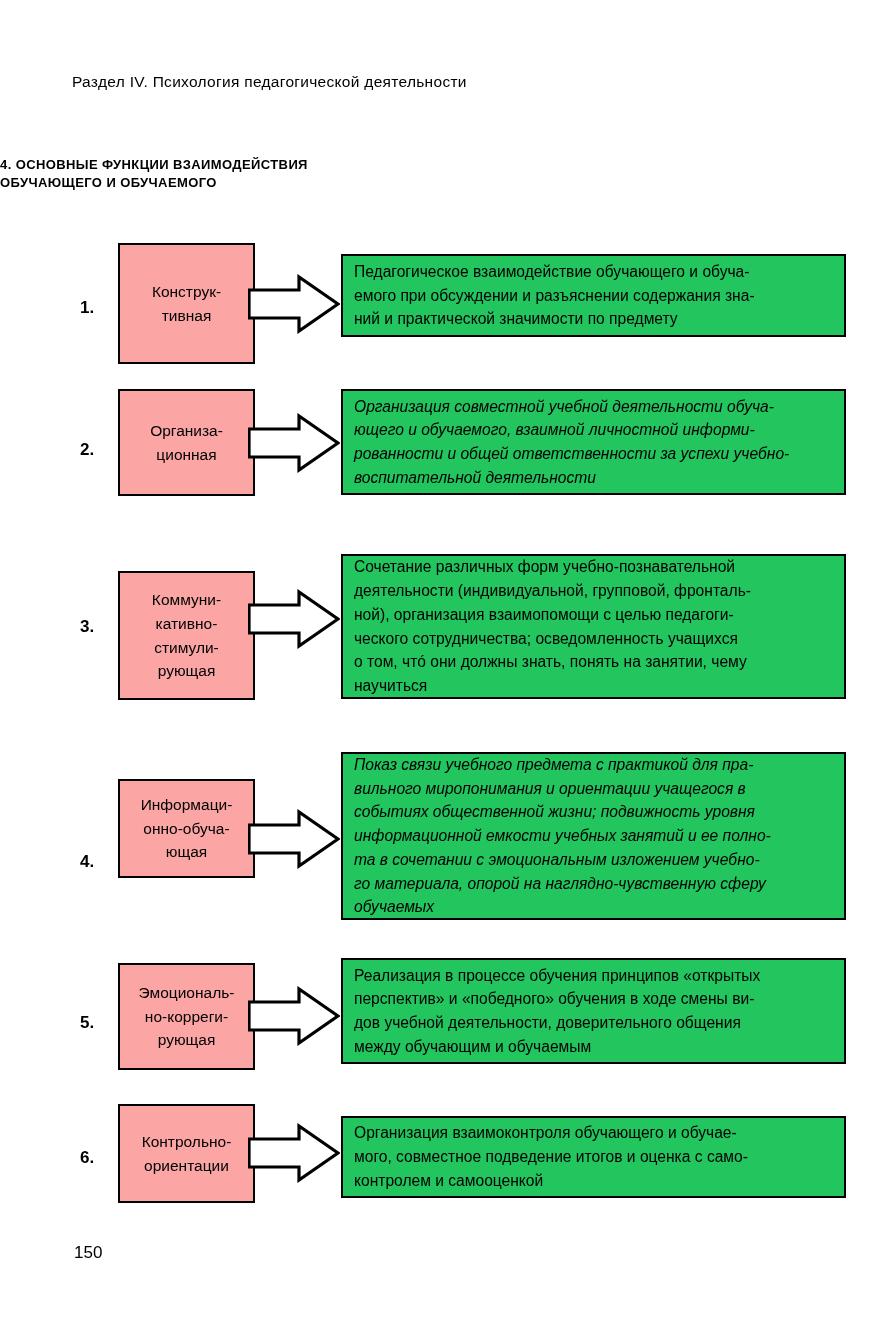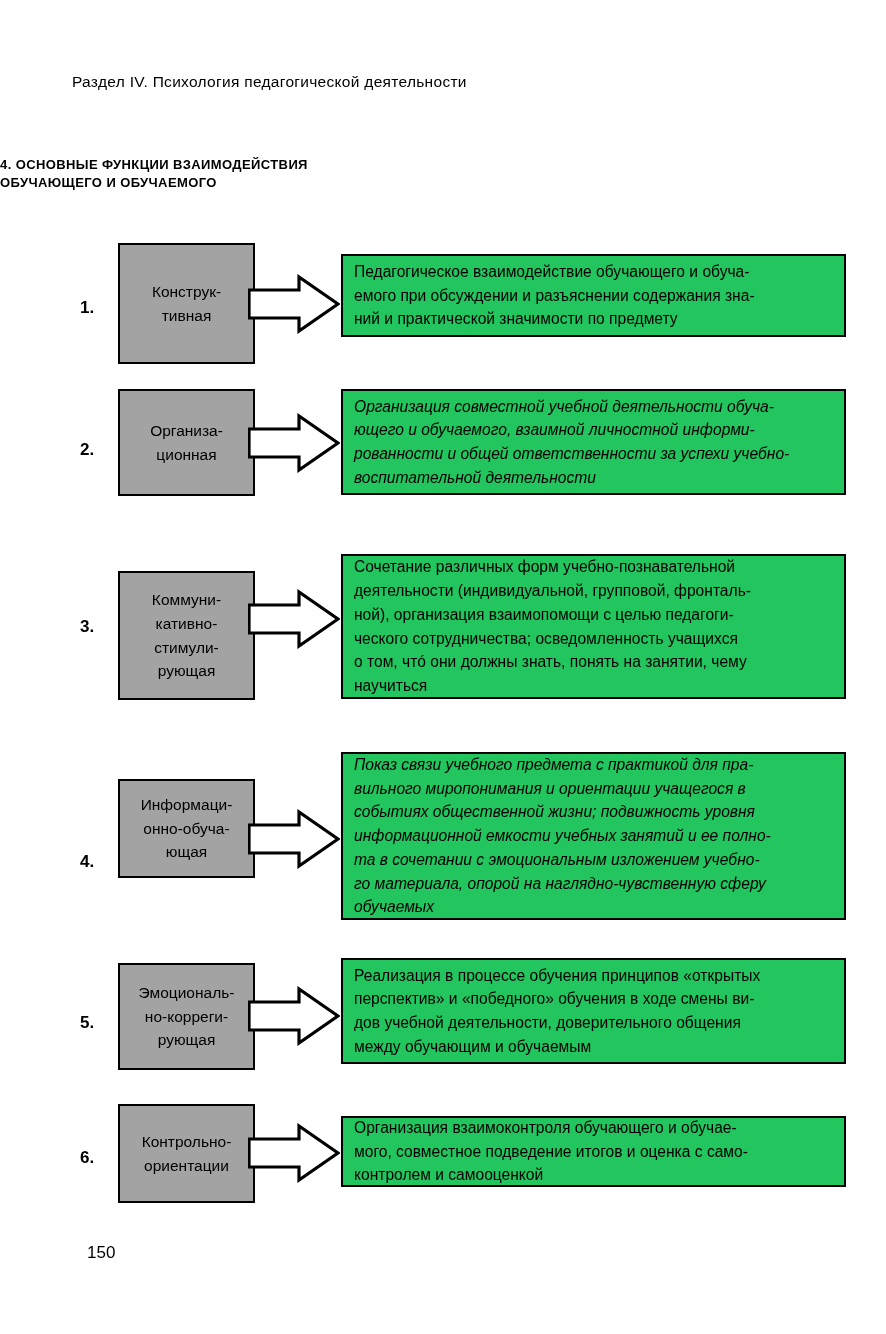--- a/index.html
+++ b/index.html
@@ -42,21 +42,20 @@
     line-height: 1.40;
   }
   .title .line2 { display: block; }
 
   
   .page-number {
     position: absolute;
     left: 74px;
     top: 1243px;
     font-size: 17px;
-    margin-left: 13px;
   }
 
   
   .rows {
     position: absolute;
     left: 0;
     top: 0;
     width: 886px;
     height: 1334px;
   }
@@ -70,21 +69,21 @@
     font-size: 17px;
     font-weight: bold;
     left: 80px;
   }
   .fn-box {
     position: absolute;
     left: 118px;
     width: 137px;
     border: 2.4px solid #000;
     box-sizing: border-box;
-    background: #a3a3a3;
+    background: #fca5a5;
     display: flex;
     align-items: center;
     justify-content: center;
   }
   .fn-box-label {
     font-size: 15.5px;
     line-height: 1.52;
     text-align: center;
     white-space: pre-line;
     padding: 0 4px;
@@ -230,21 +229,21 @@
         <div class="row-number" style="top: 1148px;">6.</div>
         <div class="fn-box" style="top: 1104px; height: 99px;">
           <div class="fn-box-label">Контрольно-
 ориентации</div>
         </div>
         <div class="arrow" style="left: 248px; top: 1123px;">
           <svg viewBox="0 0 92 60" preserveAspectRatio="none">
             <path d="M 1 16 L 51 16 L 51 3 L 90 30 L 51 57 L 51 44 L 1 44 Z" fill="#ffffff" stroke="#000000" stroke-width="3.2" stroke-linejoin="miter"></path>
           </svg>
         </div>
-        <div class="desc-box" style="top: 1116px; height: 71px;">
+        <div class="desc-box" style="top: 1116px; height: 82px;">
           <div class="desc-text">Организация взаимоконтроля обучающего и обучае-
 мого, совместное подведение итогов и оценка с само-
 контролем и самооценкой</div>
         </div>
       </div>
     </div>
 
   <div class="page-number">150</div>
 
 </div>

